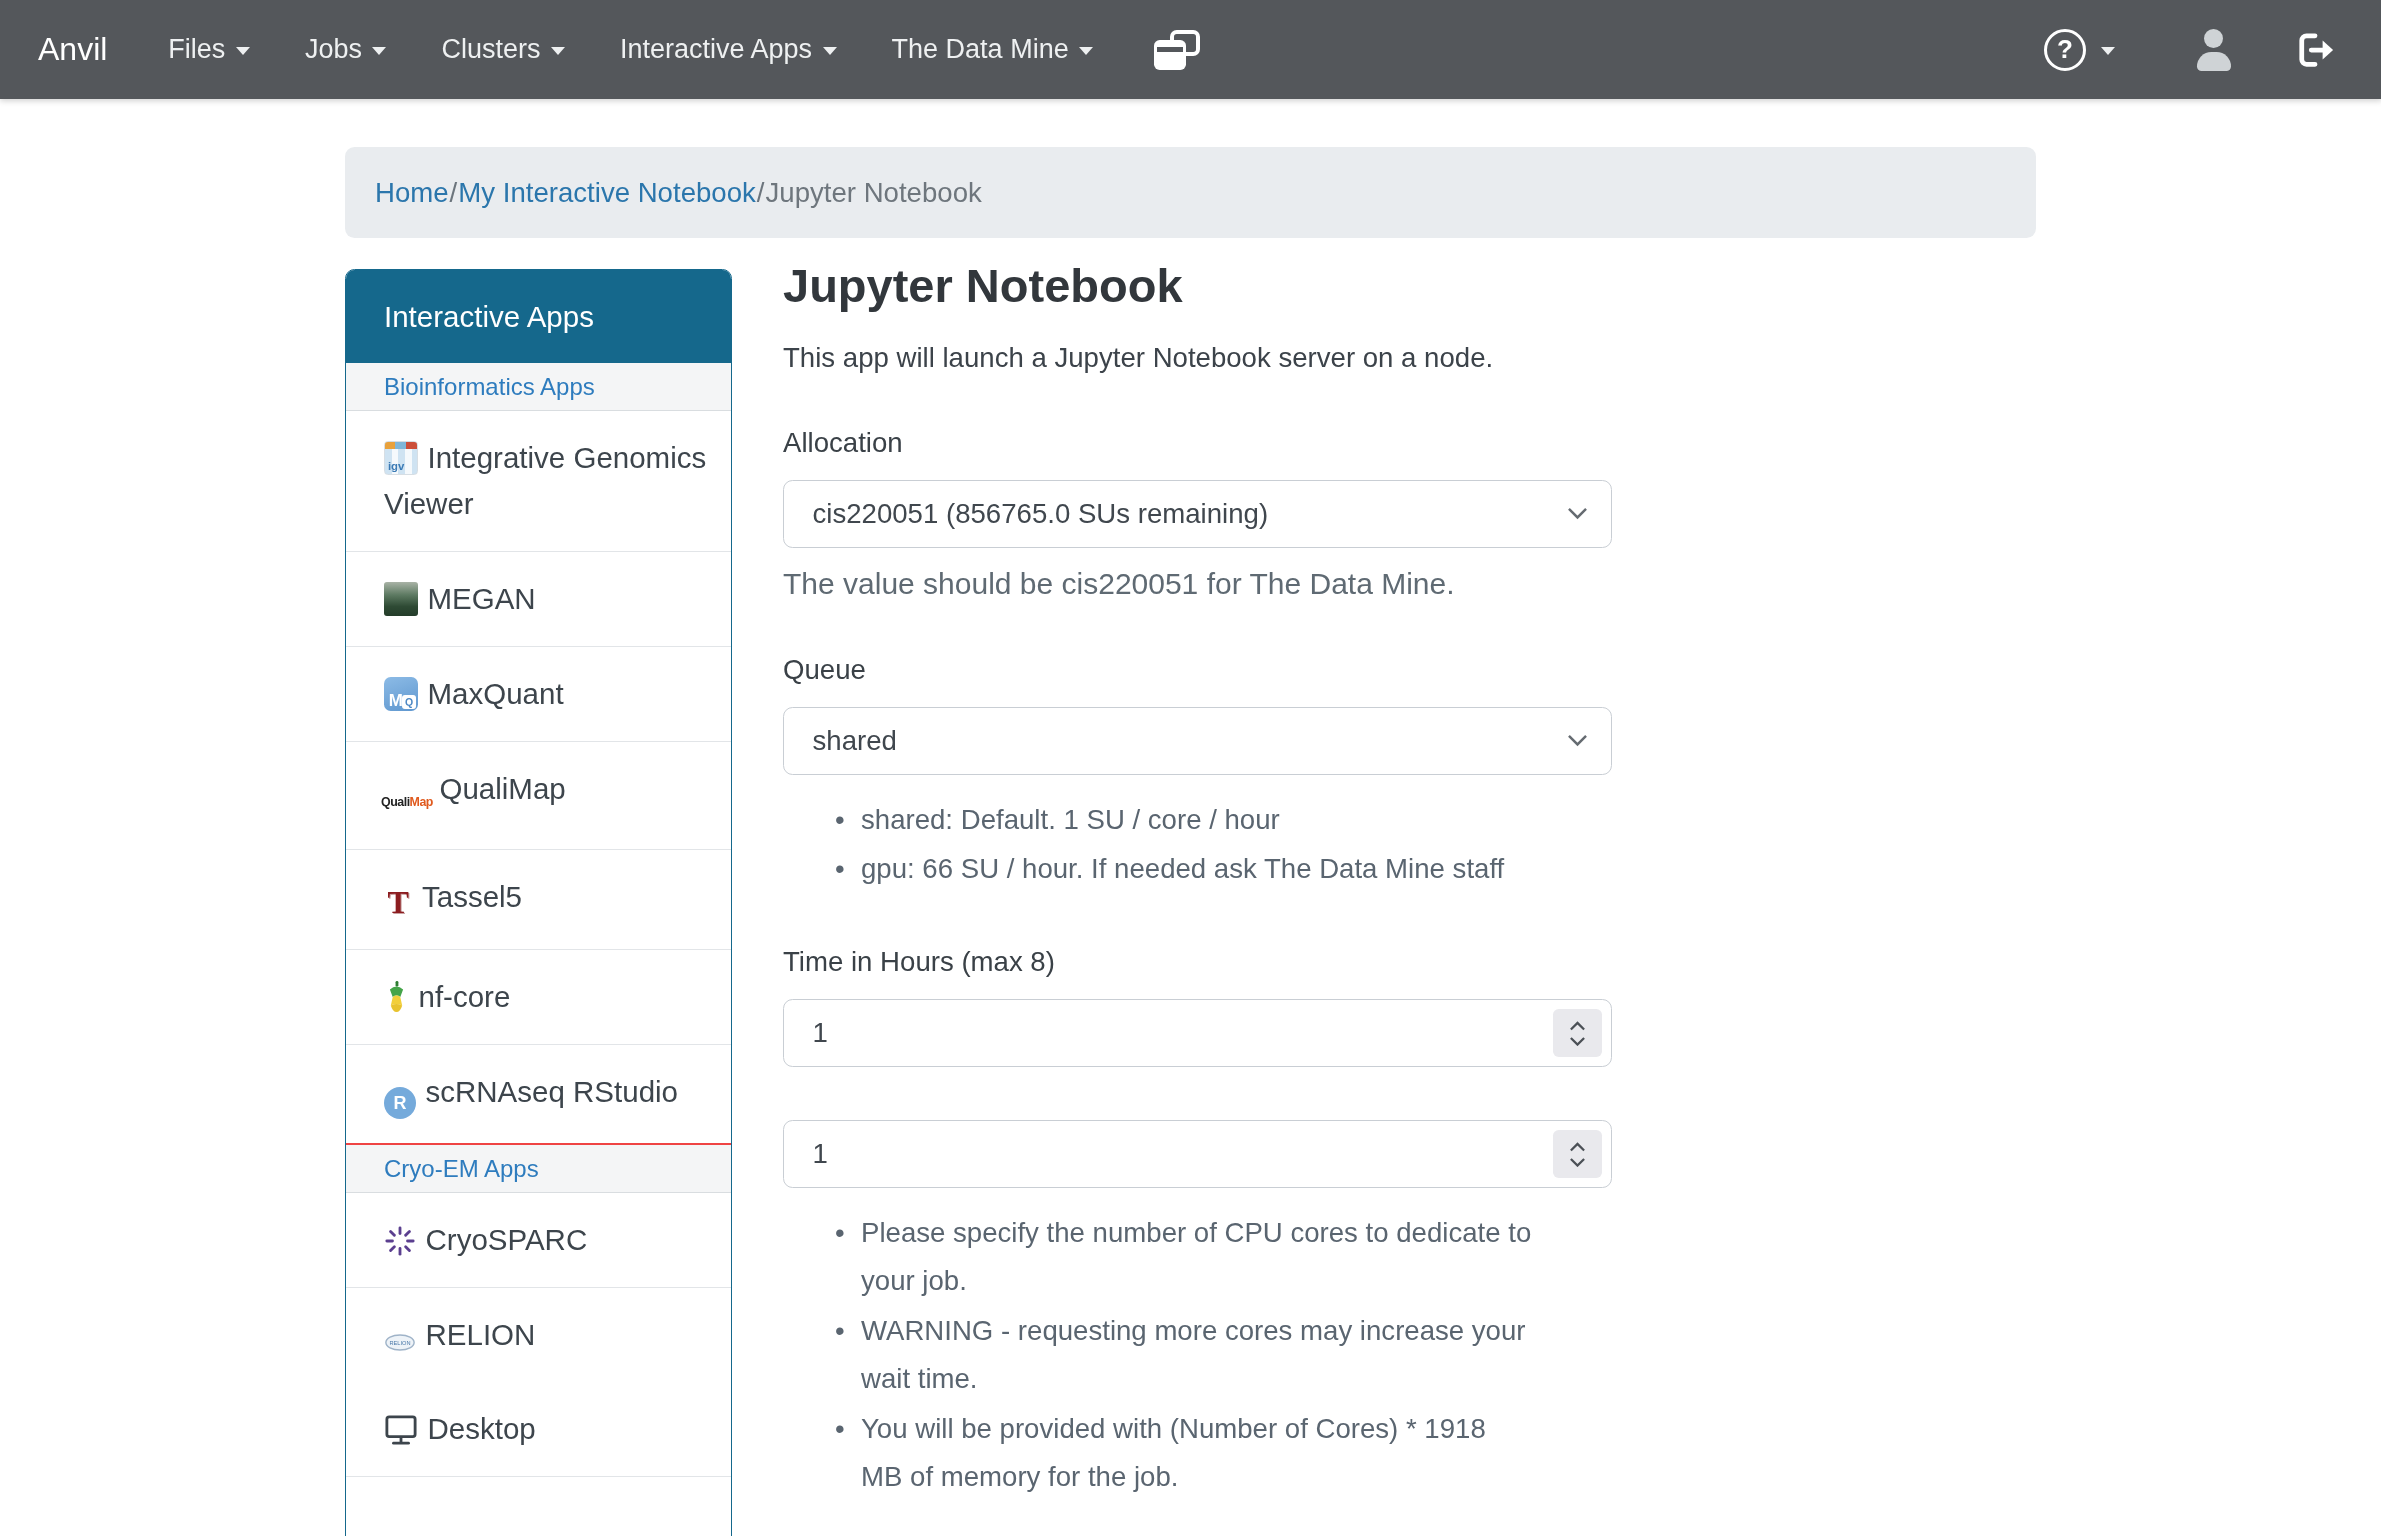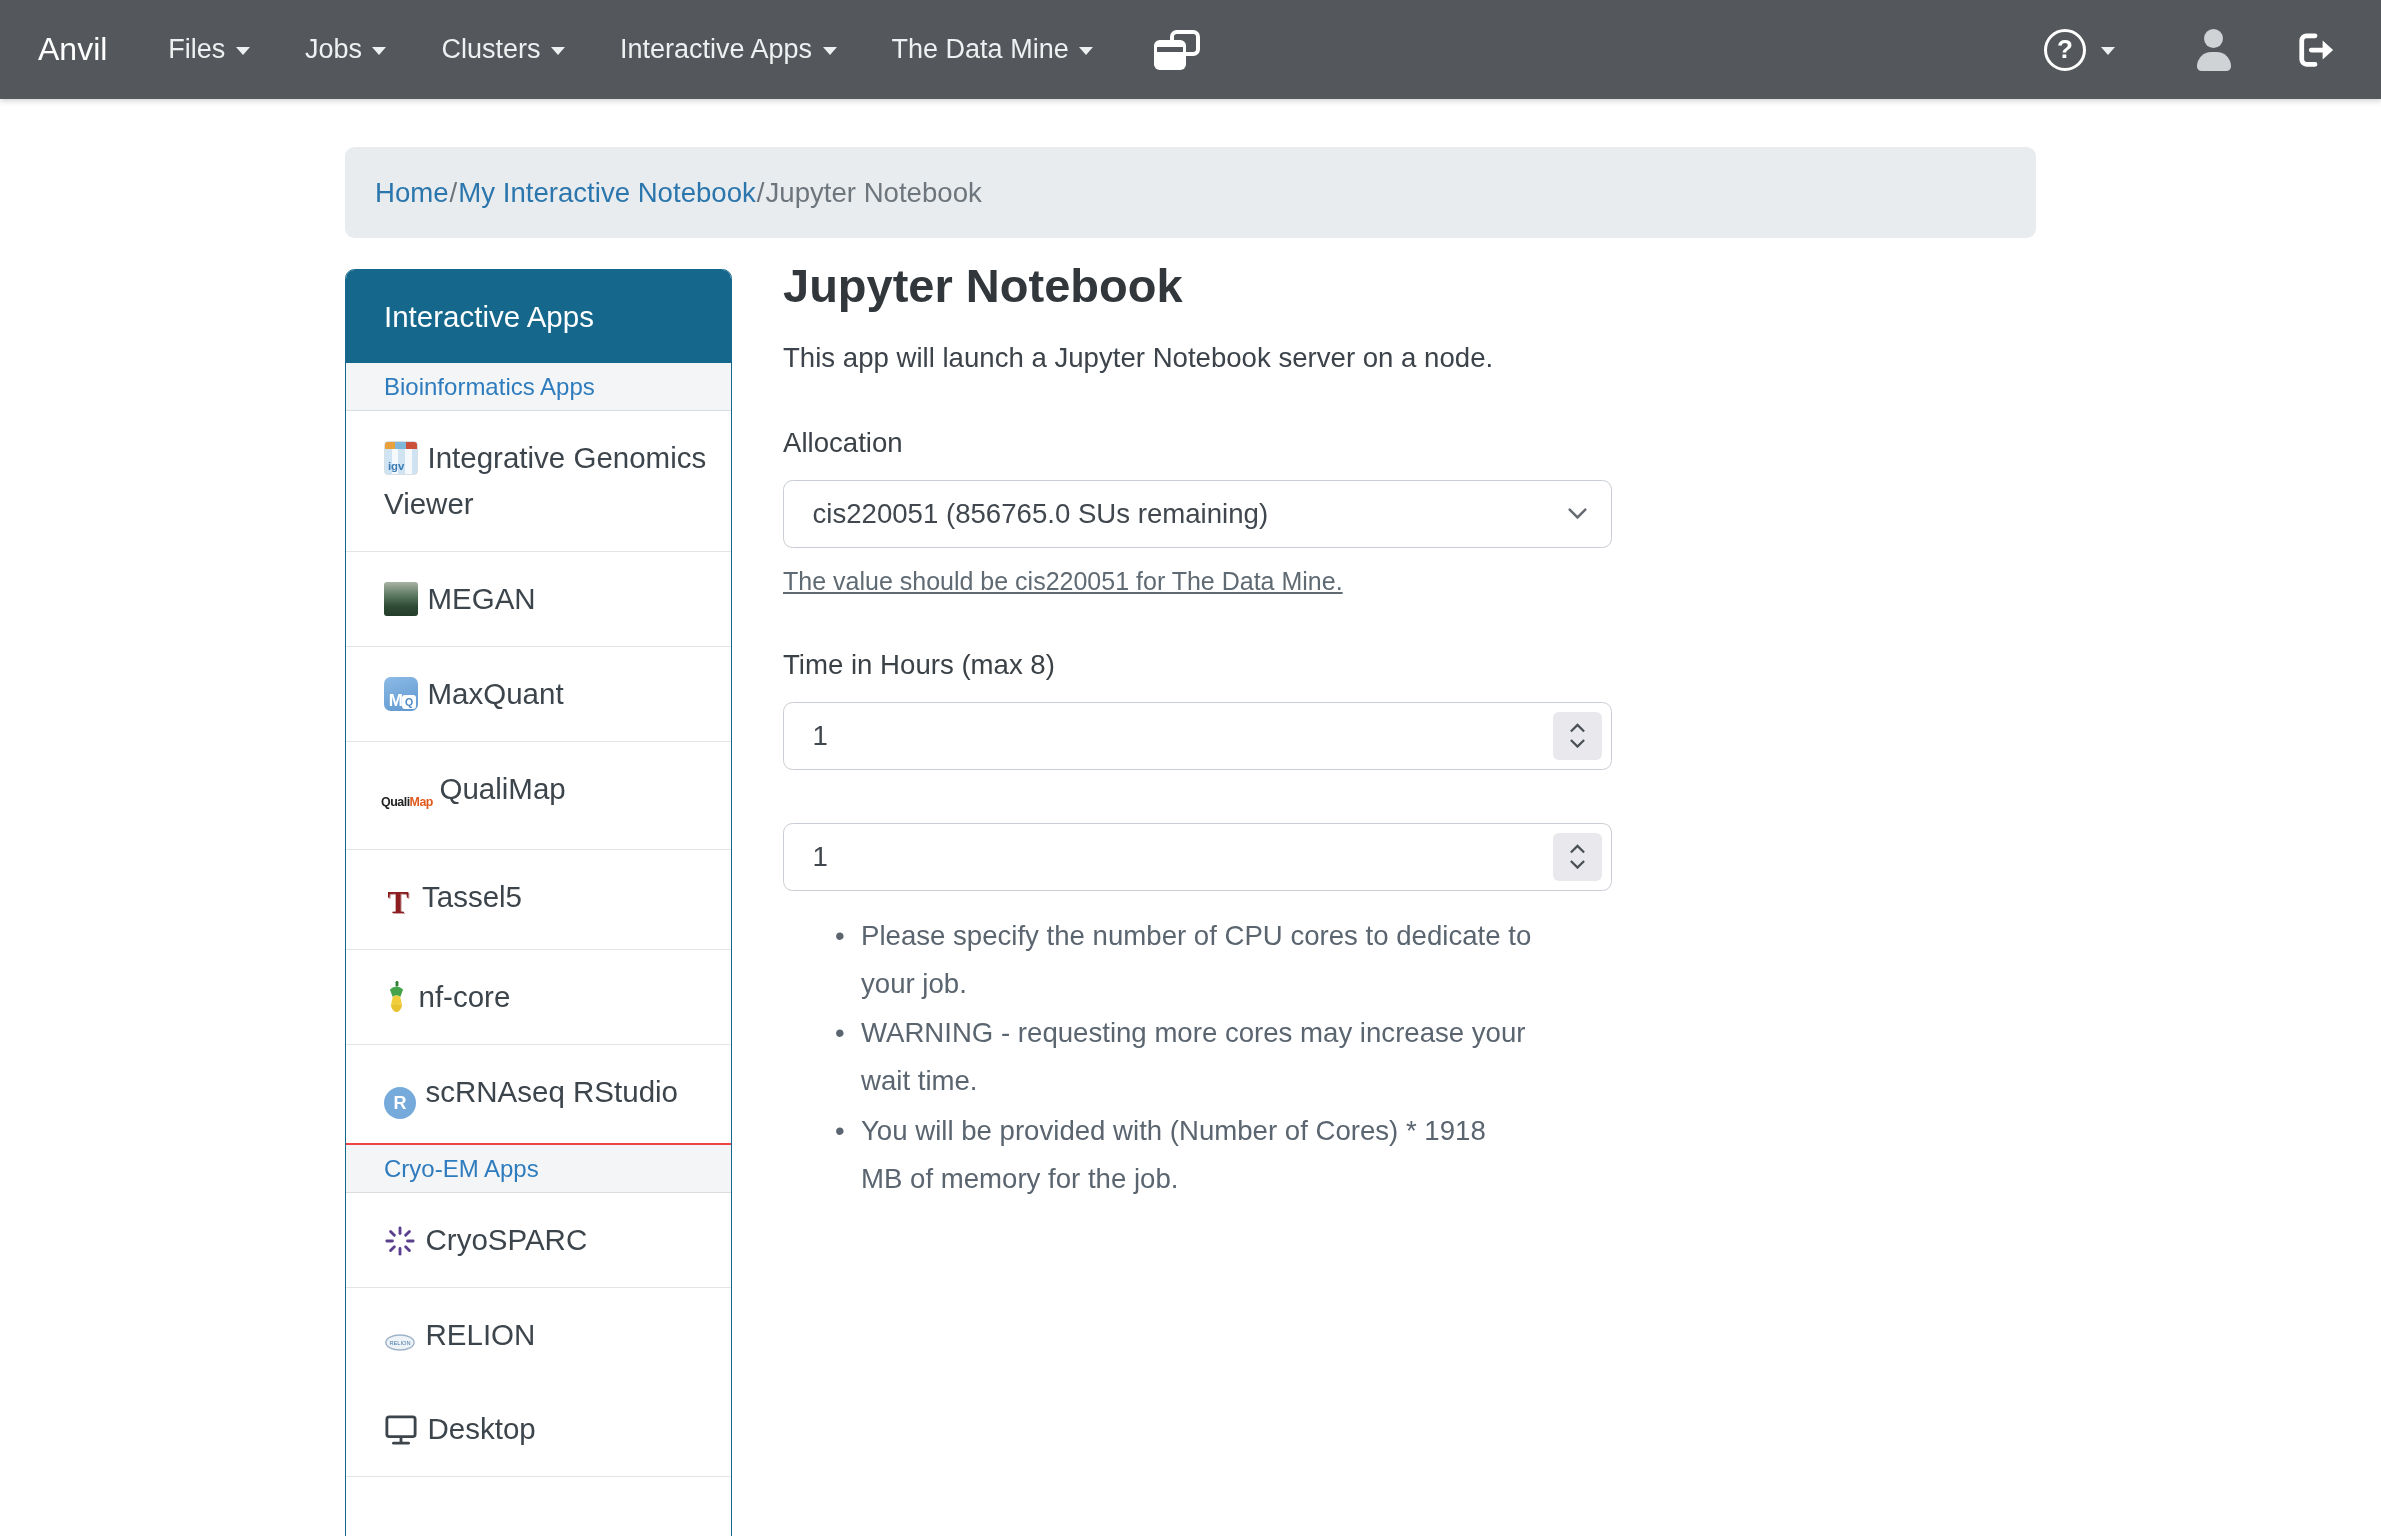--- a/index.html
+++ b/index.html
@@ -142,21 +142,21 @@
     font-size:27.6px; color:#40474e; background:#fff; cursor:pointer; position:relative;
   }
   .select-box .chev { margin-left:auto; display:flex; }
   .number-box { cursor:text; }
   .spinner {
     position:absolute; right:9.5px; top:50%; transform:translateY(-50%);
     width:49px; height:48px; background:#e9e9ed; border-radius:5.7px;
     display:flex; flex-direction:column; align-items:center; justify-content:center;
     gap:4.8px; cursor:pointer;
   }
-  .help-text { margin-top:19px; font-size:25px; color:#5f6a73;text-decoration:underline; }
+  .help-text { margin-top:19px; font-size:30px; color:#5f6a73; }
   .bullets { margin:21px 0 0 0; padding:0 0 0 78px; list-style:none; width:751px; }
   .bullets li {
     position:relative; font-size:27.6px; color:#5a6570; line-height:48px; margin-bottom:1.9px;
   }
   .bullets li::before { content:"•"; position:absolute; left:-26px; color:#5a6570; }
 </style>
 </head>
 <body>
 
 <div class="navbar">
@@ -310,20 +310,35 @@
       <span>cis220051 (856765.0 SUs remaining)</span>
       <span class="chev">
         <svg width="21" height="13.3" viewBox="0 0 22 14">
             <polyline points="2,2 11,11 20,2" fill="none" stroke="#656b71" stroke-width="2.6"></polyline>
           </svg>
       </span>
     </div>
     <div class="help-text">The value should be cis220051 for The Data Mine.</div>
   </div>
 
+  <div class="form-group">
+    <label class="field-label">Queue</label>
+    <div class="select-box">
+      <span>shared</span>
+      <span class="chev">
+        <svg width="21" height="13.3" viewBox="0 0 22 14">
+            <polyline points="2,2 11,11 20,2" fill="none" stroke="#656b71" stroke-width="2.6"></polyline>
+          </svg>
+      </span>
+    </div>
+    <ul class="bullets">
+      <li>shared: Default. 1 SU / core / hour</li>
+      <li>gpu: 66 SU / hour. If needed ask The Data Mine staff</li>
+    </ul>
+  </div>
 
   <div class="form-group">
     <label class="field-label">Time in Hours (max 8)</label>
     <div class="number-box">
       <span>1</span>
       <span class="spinner">
         <svg width="17" height="10.5" viewBox="0 0 18 11">
             <polyline points="2,9 9,2 16,9" fill="none" stroke="#4b5056" stroke-width="2.4"></polyline>
           </svg>
         <svg width="17" height="10.5" viewBox="0 0 18 11">

